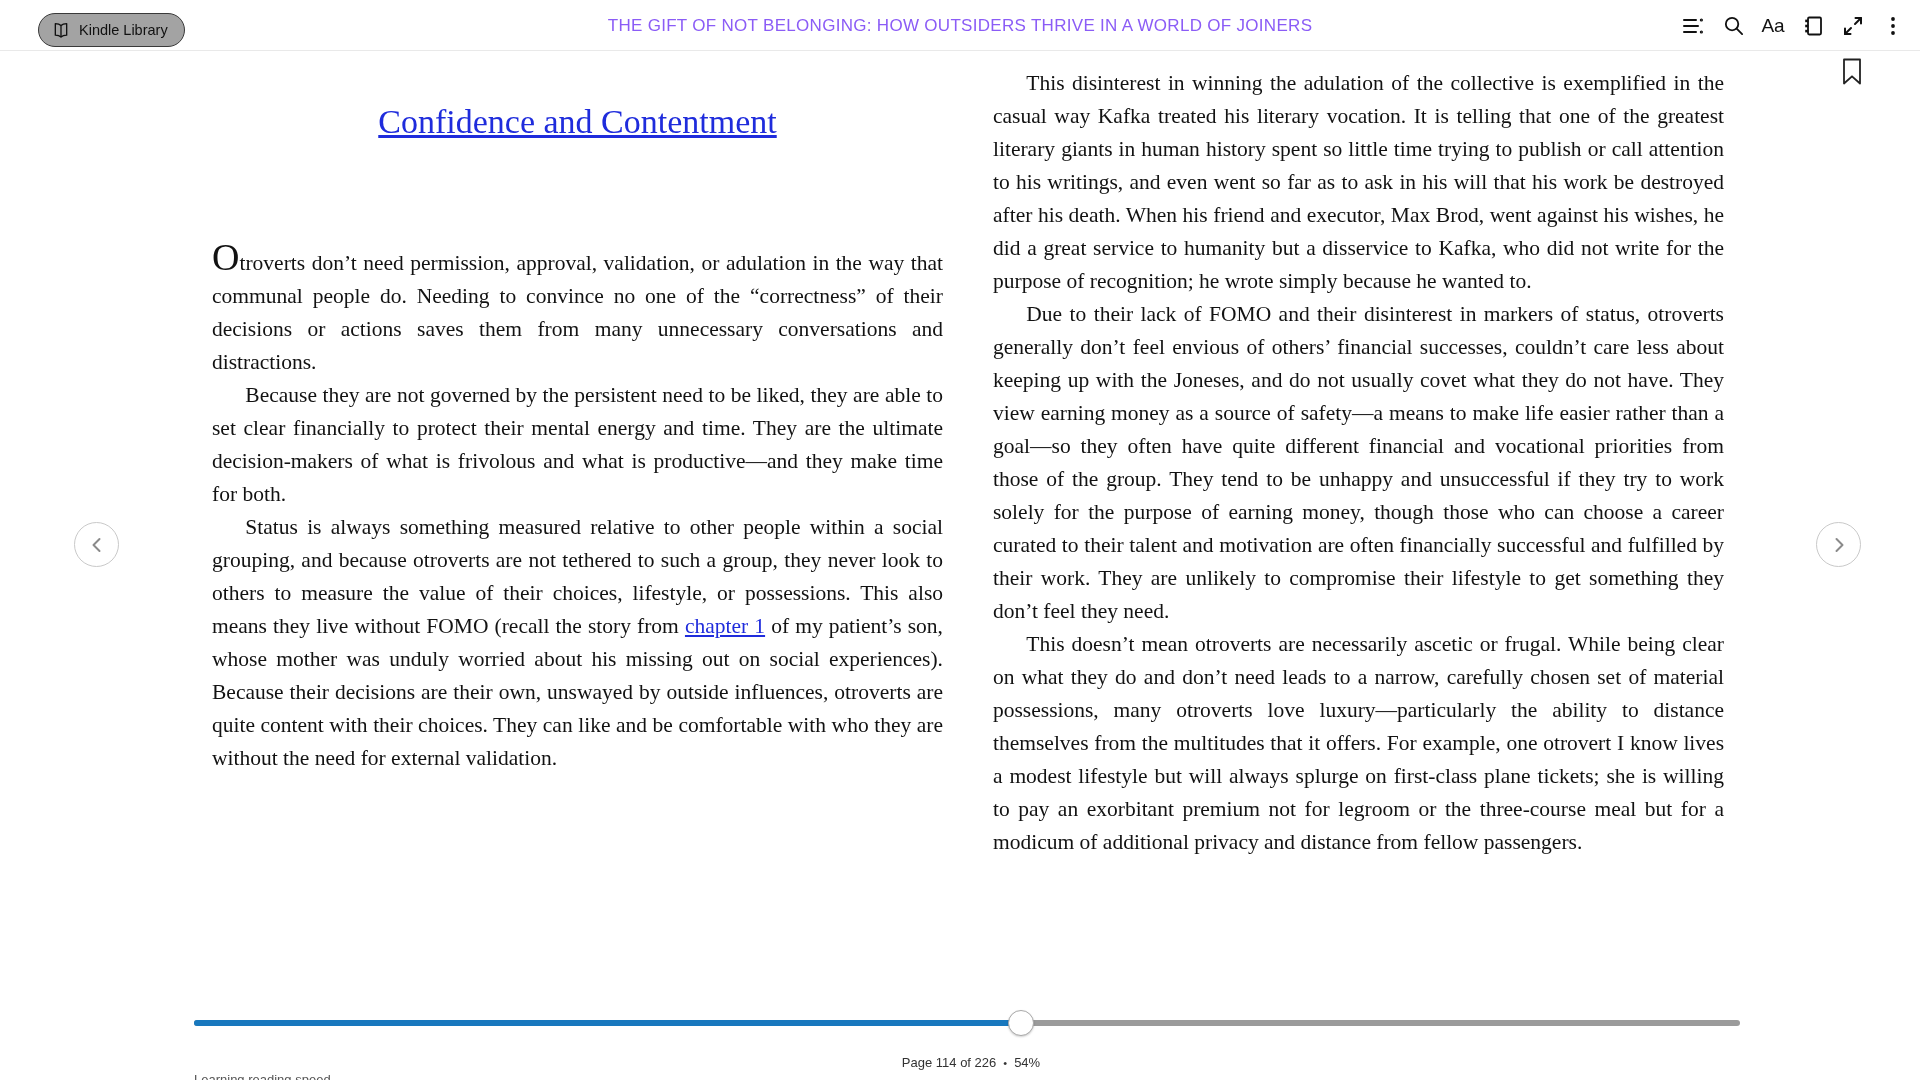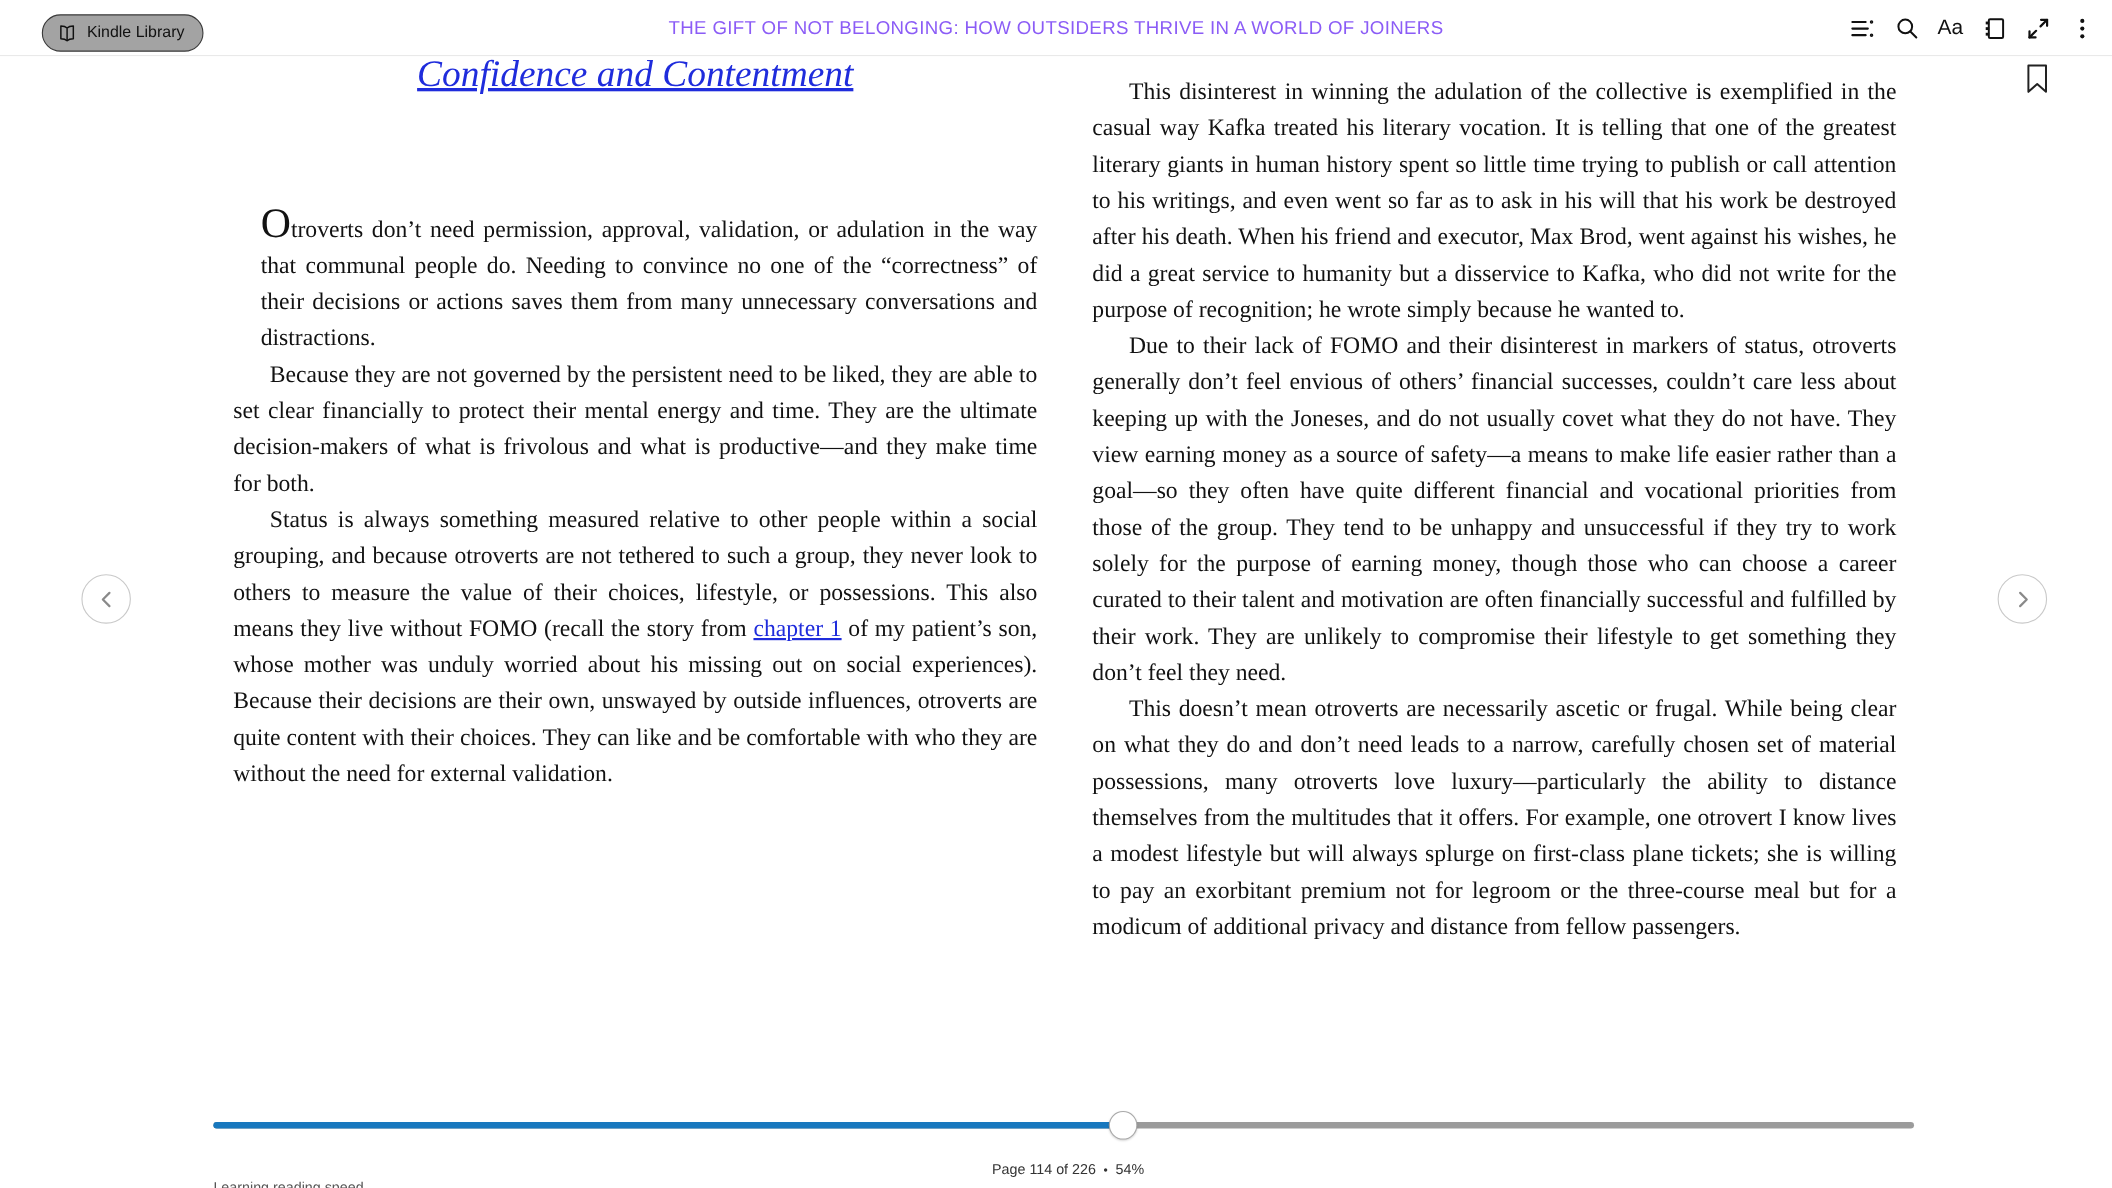--- a/index.html
+++ b/index.html
@@ -30,26 +30,26 @@
   
   .columns { position: absolute; left: 212px; top: 51px; width: 1512px; }
   .col { position: absolute; top: 0; width: 731px;
          font-family: "Liberation Serif", serif; font-size: 21.5px;
          line-height: 33px; color: #121212; text-align: justify; }
   .col-left  { left: 0; }
   .col-right { left: 781px; padding-top: 16px; }
 
   .chap-num { margin-top: 106px; text-align: center; }
   .chap-num a { font-size: 30px; }
-  .chap-title { text-align: center; font-style: italic; }
+  .chap-title { margin-top: 54px; text-align: center; }
   .chap-title a { font-size: 34px; }
   a.booklink { color: #1f2cdc; text-decoration: underline; cursor: pointer; }
 
   .col p { margin: 0; }
-  .col-left p.first { margin-top: 104px; margin-left: 25px; }
+  .col-left p.first { margin-top: 104px; }
   .col p.indent { text-indent: 1.55em; }
   .leadcap { font-size: 38px; line-height: 0; }
 
   
   .nav-circle { position: absolute; top: 522px; width: 45px; height: 45px;
                 border: 1px solid #c9c9c9; border-radius: 50%; background: #fff;
                 display: flex; align-items: center; justify-content: center; cursor: pointer; }
   .nav-prev { left: 74px; }
   .nav-next { left: 1816px; }
 

